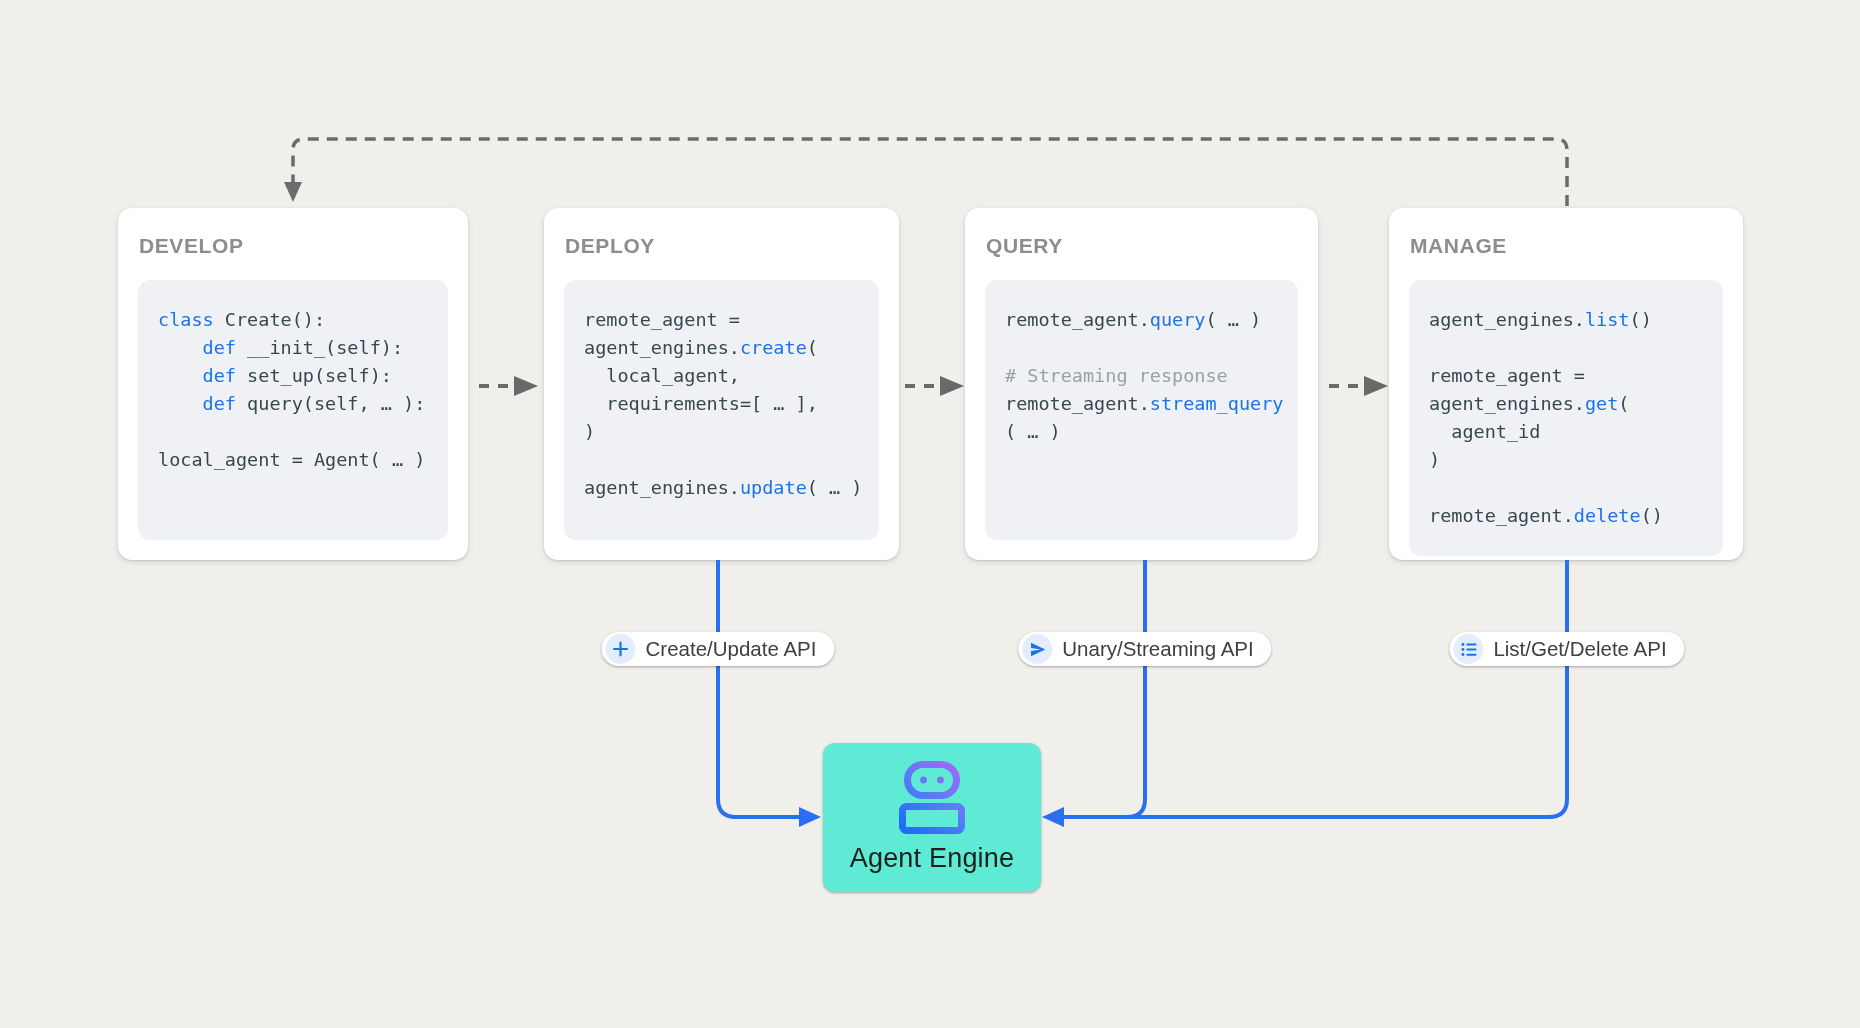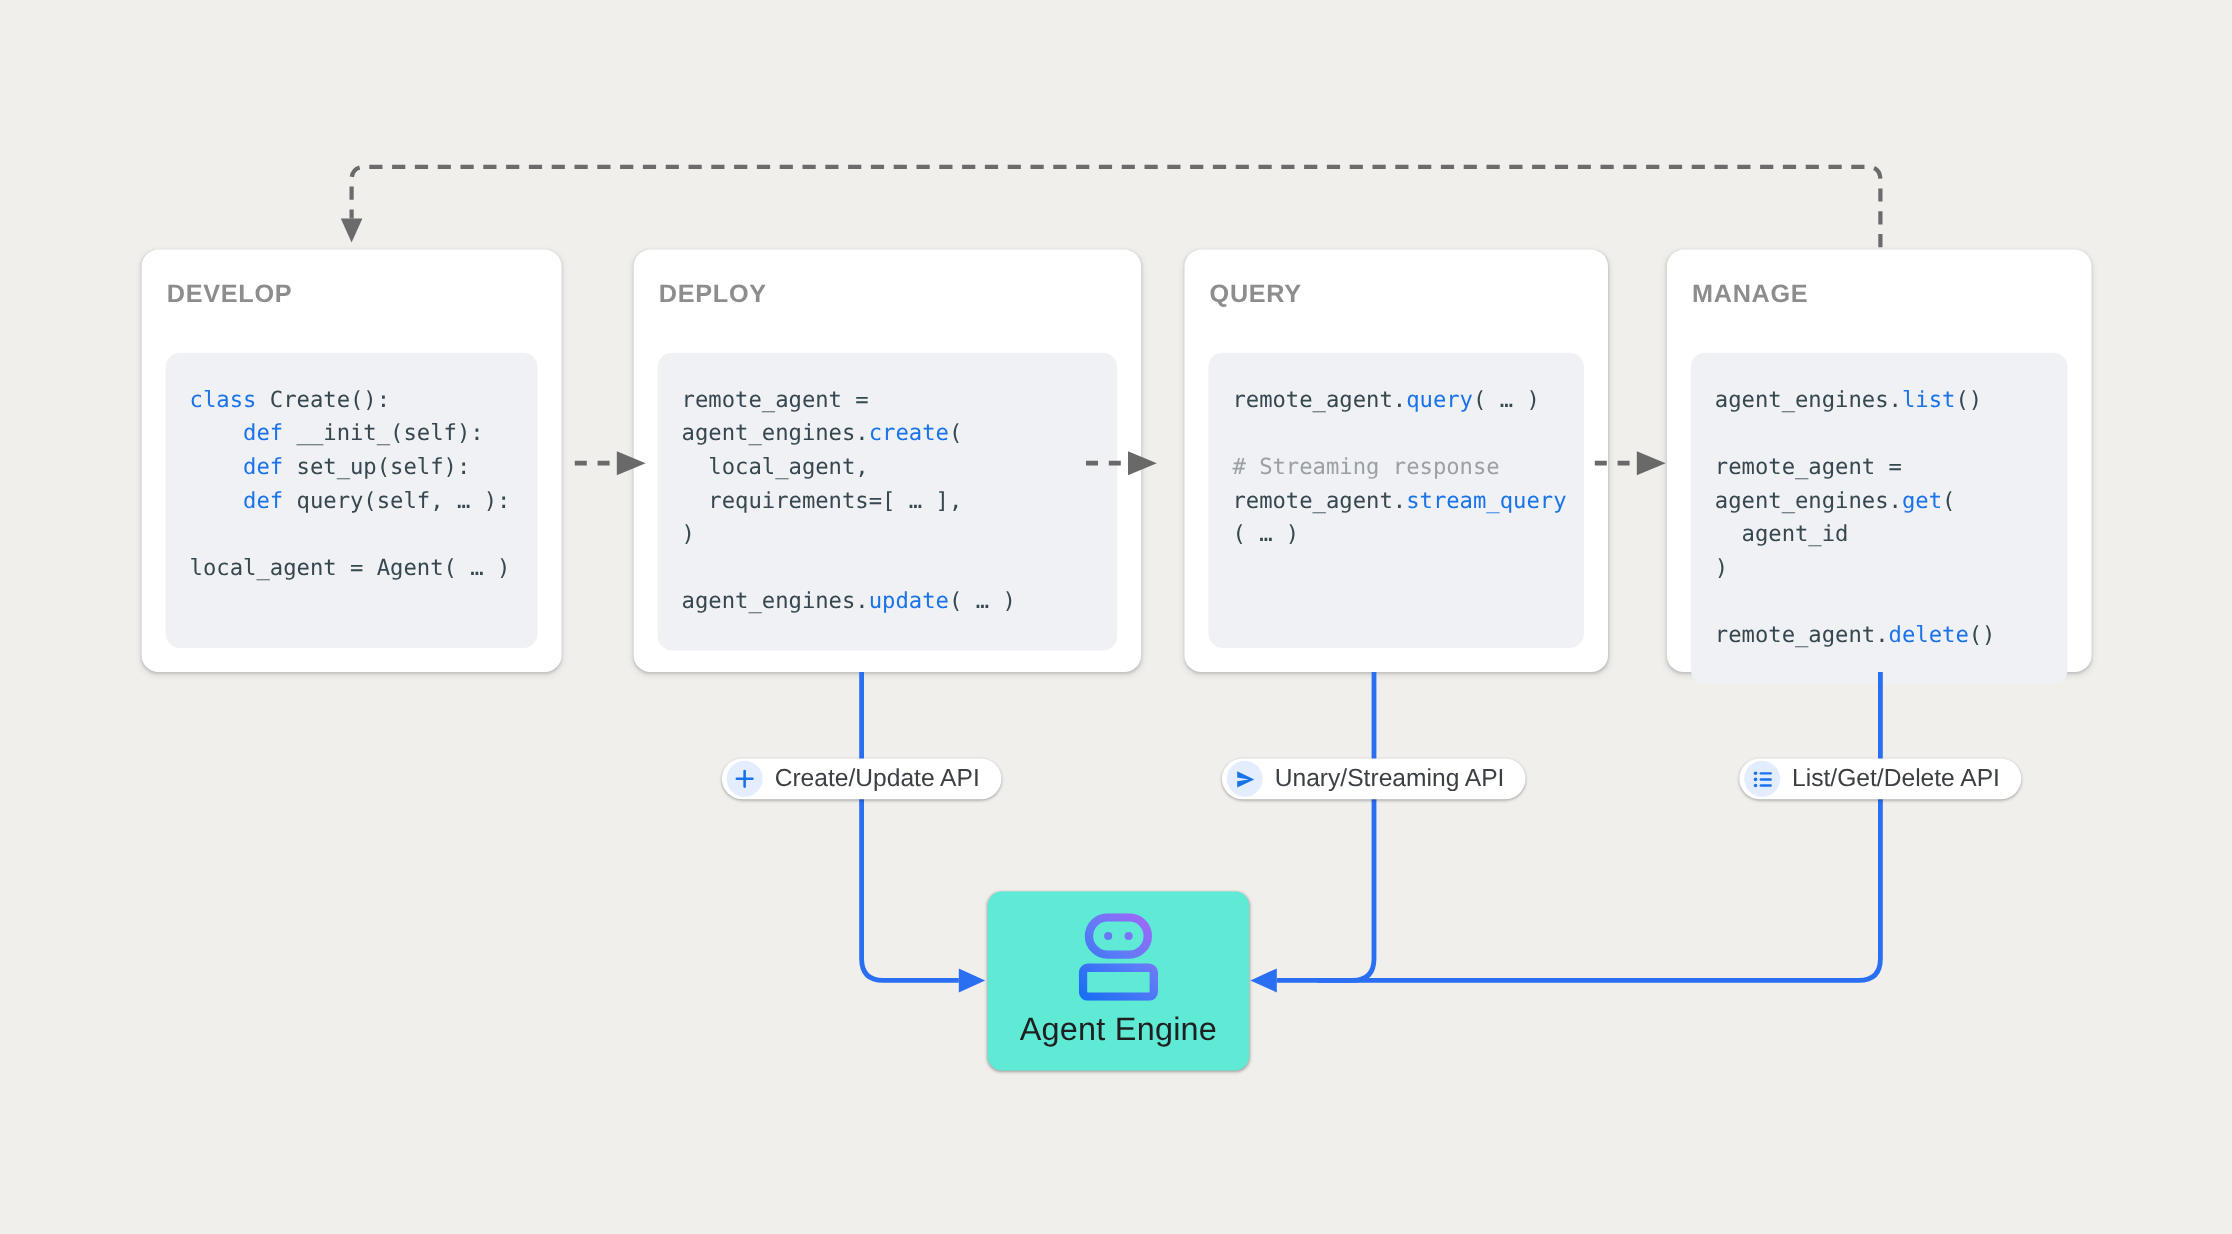--- a/index.html
+++ b/index.html
@@ -10,25 +10,25 @@
   *{box-sizing:border-box; margin:0; padding:0;}
   html,body{width:100%;height:100%;}
   body{background:var(--bg); font-family:"Liberation Sans", sans-serif;}
   .canvas{position:relative; width:1860px; height:1028px; background:var(--bg); overflow:hidden;}
 
   .wires{position:absolute; left:0; top:0; width:1860px; height:1028px; z-index:2; pointer-events:none;}
 
   .card{
     position:absolute; top:208px; height:352px; background:var(--card-bg);
     border-radius:14px; box-shadow:0 1px 2px rgba(60,64,67,.18), 0 2px 6px rgba(60,64,67,.12);
-    padding:24px 20px 20px 20px; z-index:1; display:flex; flex-direction:column;gap:14px;
+    padding:24px 20px 20px 20px; z-index:1; display:flex; flex-direction:column;
   }
   .card-develop{left:118px;width:350px}
-  .card-deploy{left:528px;width:423px}
-  .card-query{left:987px;width:353px}
+  .card-deploy{left:544px;width:355px}
+  .card-query{left:965px;width:353px}
   .card-manage{left:1389px;width:354px}
 
   .card-title{
     font-size:21px; font-weight:700; color:var(--title-gray);
     letter-spacing:.6px; margin:2px 0 22px 1px;
   }
   .code{
     flex:1; background:var(--code-bg); border-radius:12px;
     padding:26px 20px; font-family:"DejaVu Sans Mono", monospace;
     font-size:18.5px; line-height:28px; color:var(--code-text);

